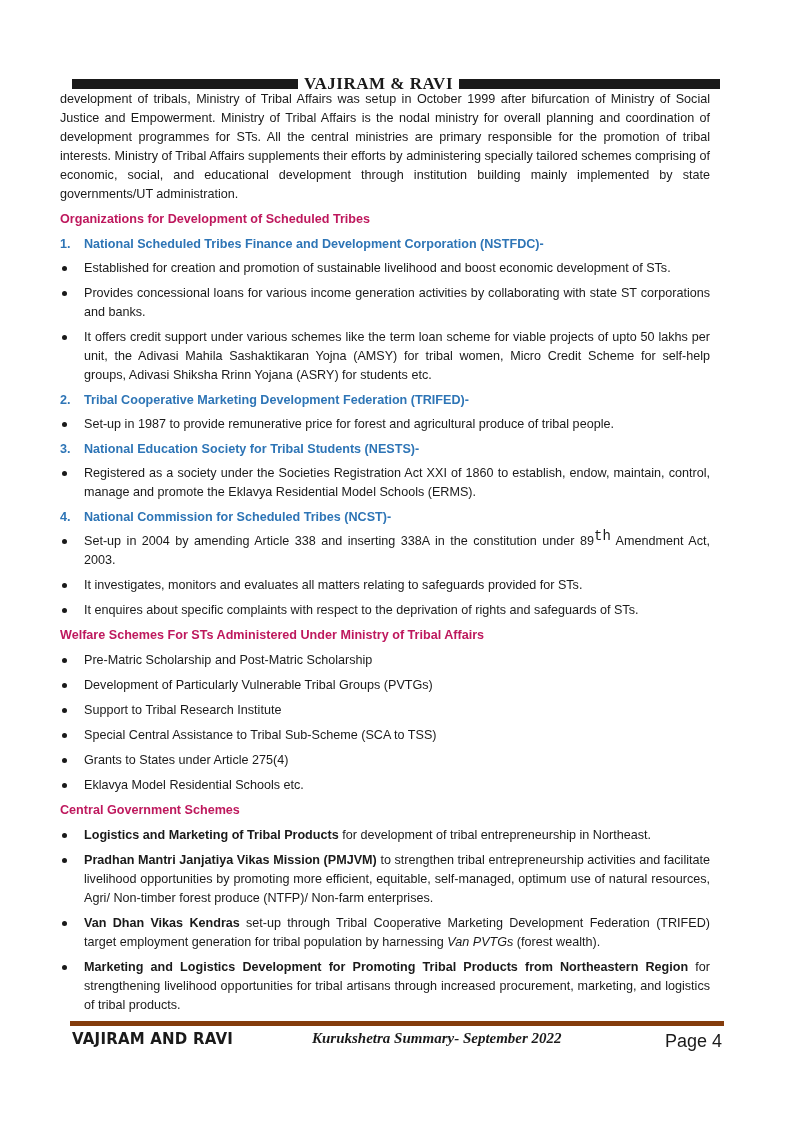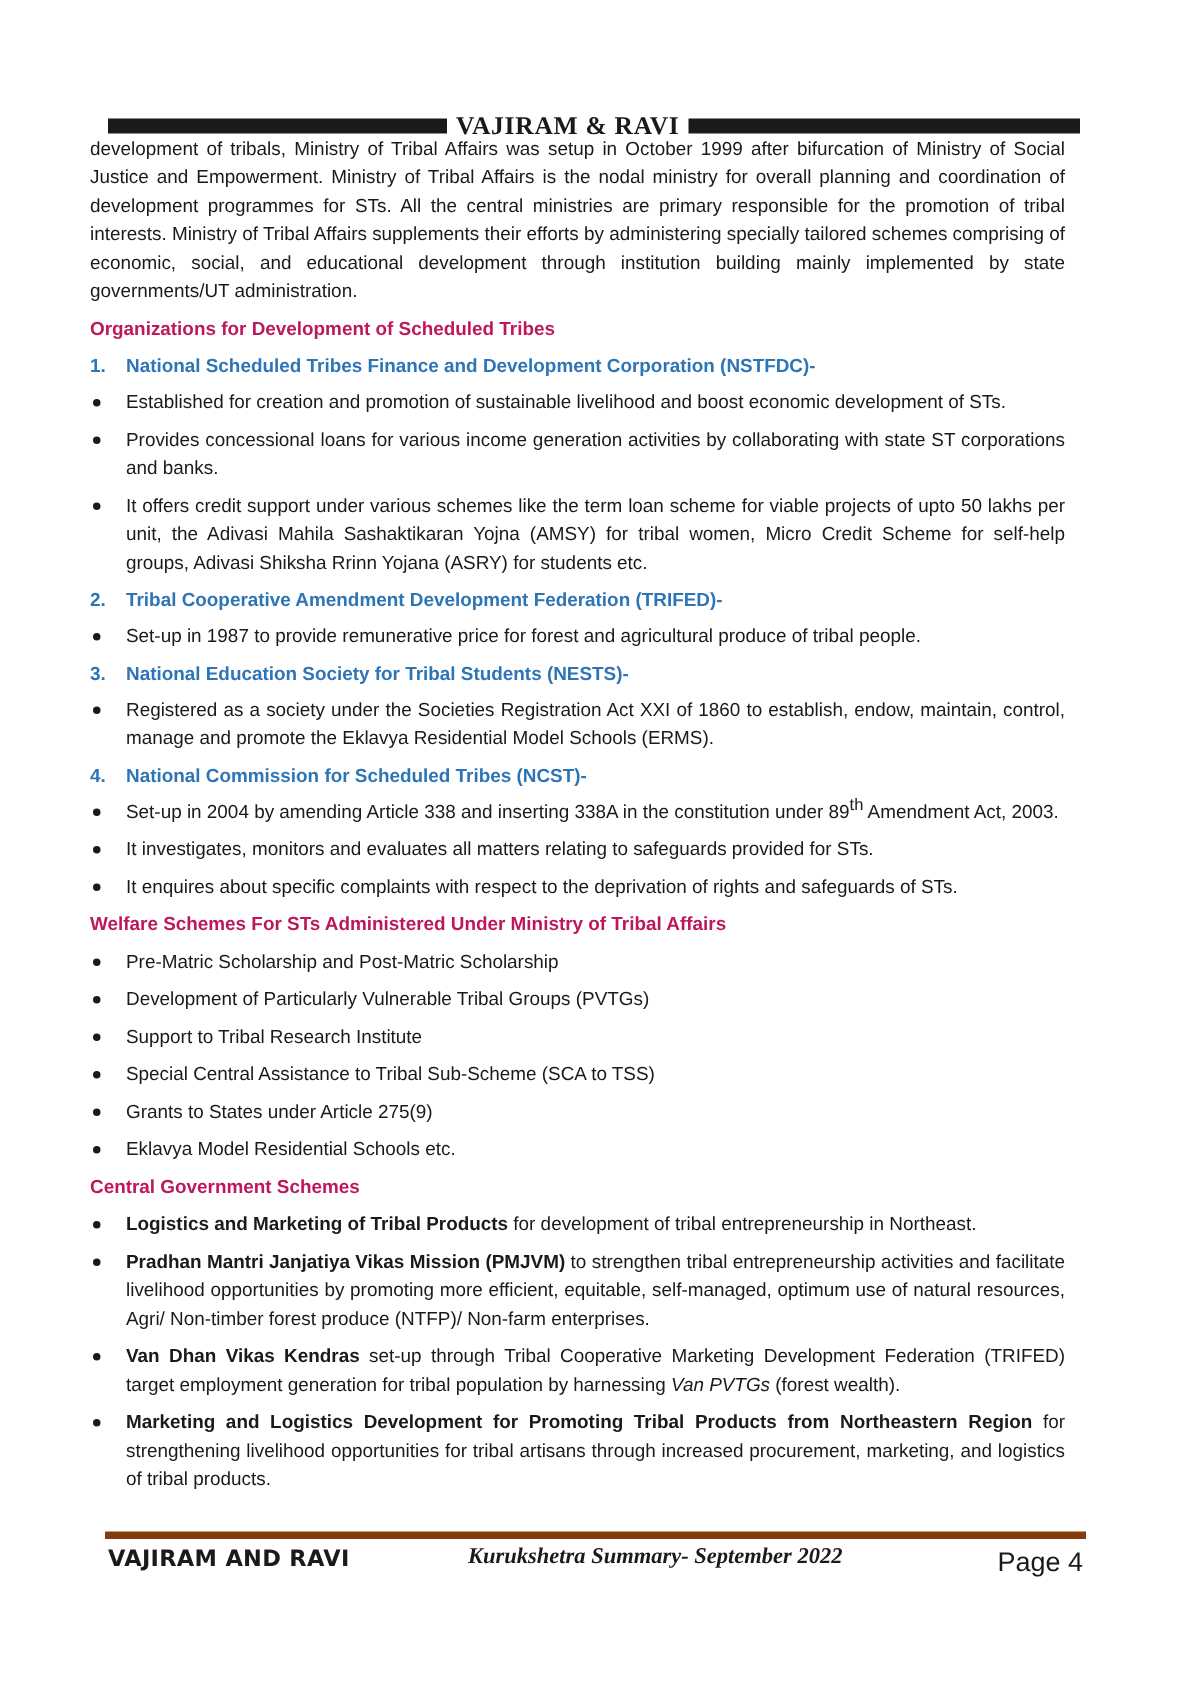--- a/index.html
+++ b/index.html
@@ -21,21 +21,21 @@
     .content { position: absolute; left: 60px; top: 90px; width: 650px; font-size: 12.6px; line-height: 19px; }
     p.para { margin: 0; text-align: justify; }
     .h-green { color: #be185d; font-weight: bold; margin: 6px 0 6px 0; line-height: 19px; }
     .h-blue { color: #2e75b6; font-weight: bold; margin: 5px 0 5px 0; display: flex; line-height: 19px; }
     .h-blue .num { width: 24px; flex: 0 0 24px; }
     ul.bullets { list-style: none; margin: 0; padding: 0; }
     ul.bullets li { position: relative; padding-left: 24px; text-align: justify; margin: 0 0 6px 0; }
     ul.bullets li .dot {
       position: absolute; left: 2px; top: 7px; width: 5px; height: 5px; background: #1a1a1a; border-radius: 50%;
     }
-    sup { font-size: 11px; line-height: 0; }
+    sup { font-size: 14px; line-height: 0; font-family: Liberation Mono, monospace; }
     b { font-weight: bold; }
     i { font-style: italic; }
 
     
     .footer-rule { position: absolute; left: 70px; top: 1021px; width: 654px; height: 5px; background: #843c0c; }
     .footer { position: absolute; left: 72px; top: 1030px; width: 650px; height: 20px; }
     .footer .brand { position: absolute; left: 0; top: 0; font-family: "DejaVu Sans", sans-serif; font-weight: bold; font-size: 15px; letter-spacing: 0.2px; }
     .footer .mag { position: absolute; left: 240px; top: 0; font-family: "Liberation Serif", serif; font-style: italic; font-weight: bold; font-size: 15px; }
     .footer .pg { position: absolute; right: 0; top: 1px; font-size: 18px; }
   </style>
@@ -60,21 +60,21 @@
       <span>National Scheduled Tribes Finance and Development Corporation (NSTFDC)-</span>
     </div>
     <ul class="bullets">
       <li><span class="dot"></span><span>Established for creation and promotion of sustainable livelihood and boost economic development of STs.</span></li>
       <li><span class="dot"></span><span>Provides concessional loans for various income generation activities by collaborating with state ST corporations and banks.</span></li>
       <li><span class="dot"></span><span>It offers credit support under various schemes like the term loan scheme for viable projects of upto 50 lakhs per unit, the Adivasi Mahila Sashaktikaran Yojna (AMSY) for tribal women, Micro Credit Scheme for self-help groups, Adivasi Shiksha Rrinn Yojana (ASRY) for students etc.</span></li>
     </ul>
 
     <div class="h-blue">
       <span class="num">2.</span>
-      <span>Tribal Cooperative Amendment Development Federation (TRIFED)-</span>
+      <span>Tribal Cooperative Marketing Development Federation (TRIFED)-</span>
     </div>
     <ul class="bullets">
       <li><span class="dot"></span><span>Set-up in 1987 to provide remunerative price for forest and agricultural produce of tribal people.</span></li>
     </ul>
 
     <div class="h-blue">
       <span class="num">3.</span>
       <span>National Education Society for Tribal Students (NESTS)-</span>
     </div>
     <ul class="bullets">
@@ -90,21 +90,21 @@
       <li><span class="dot"></span><span>It investigates, monitors and evaluates all matters relating to safeguards provided for STs.</span></li>
       <li><span class="dot"></span><span>It enquires about specific complaints with respect to the deprivation of rights and safeguards of STs.</span></li>
     </ul>
 
     <div class="h-green">Welfare Schemes For STs Administered Under Ministry of Tribal Affairs</div>
     <ul class="bullets">
       <li><span class="dot"></span><span>Pre-Matric Scholarship and Post-Matric Scholarship</span></li>
       <li><span class="dot"></span><span>Development of Particularly Vulnerable Tribal Groups (PVTGs)</span></li>
       <li><span class="dot"></span><span>Support to Tribal Research Institute</span></li>
       <li><span class="dot"></span><span>Special Central Assistance to Tribal Sub-Scheme (SCA to TSS)</span></li>
-      <li><span class="dot"></span><span>Grants to States under Article 275(9)</span></li>
+      <li><span class="dot"></span><span>Grants to States under Article 275(4)</span></li>
       <li><span class="dot"></span><span>Eklavya Model Residential Schools etc.</span></li>
     </ul>
 
     <div class="h-green">Central Government Schemes</div>
     <ul class="bullets">
       <li><span class="dot"></span><b>Logistics and Marketing of Tribal Products</b><span> for development of tribal entrepreneurship in Northeast.</span></li>
       <li><span class="dot"></span><b>Pradhan Mantri Janjatiya Vikas Mission (PMJVM)</b><span> to strengthen tribal entrepreneurship activities and facilitate livelihood opportunities by promoting more efficient, equitable, self-managed, optimum use of natural resources, Agri/ Non-timber forest produce (NTFP)/ Non-farm enterprises.</span></li>
       <li><span class="dot"></span><b>Van Dhan Vikas Kendras</b><span> set-up through Tribal Cooperative Marketing Development Federation (TRIFED) target employment generation for tribal population by harnessing </span><i>Van PVTGs</i><span> (forest wealth).</span></li>
       <li><span class="dot"></span><b>Marketing and Logistics Development for Promoting Tribal Products from Northeastern Region</b><span> for strengthening livelihood opportunities for tribal artisans through increased procurement, marketing, and logistics of tribal products.</span></li>
     </ul>

